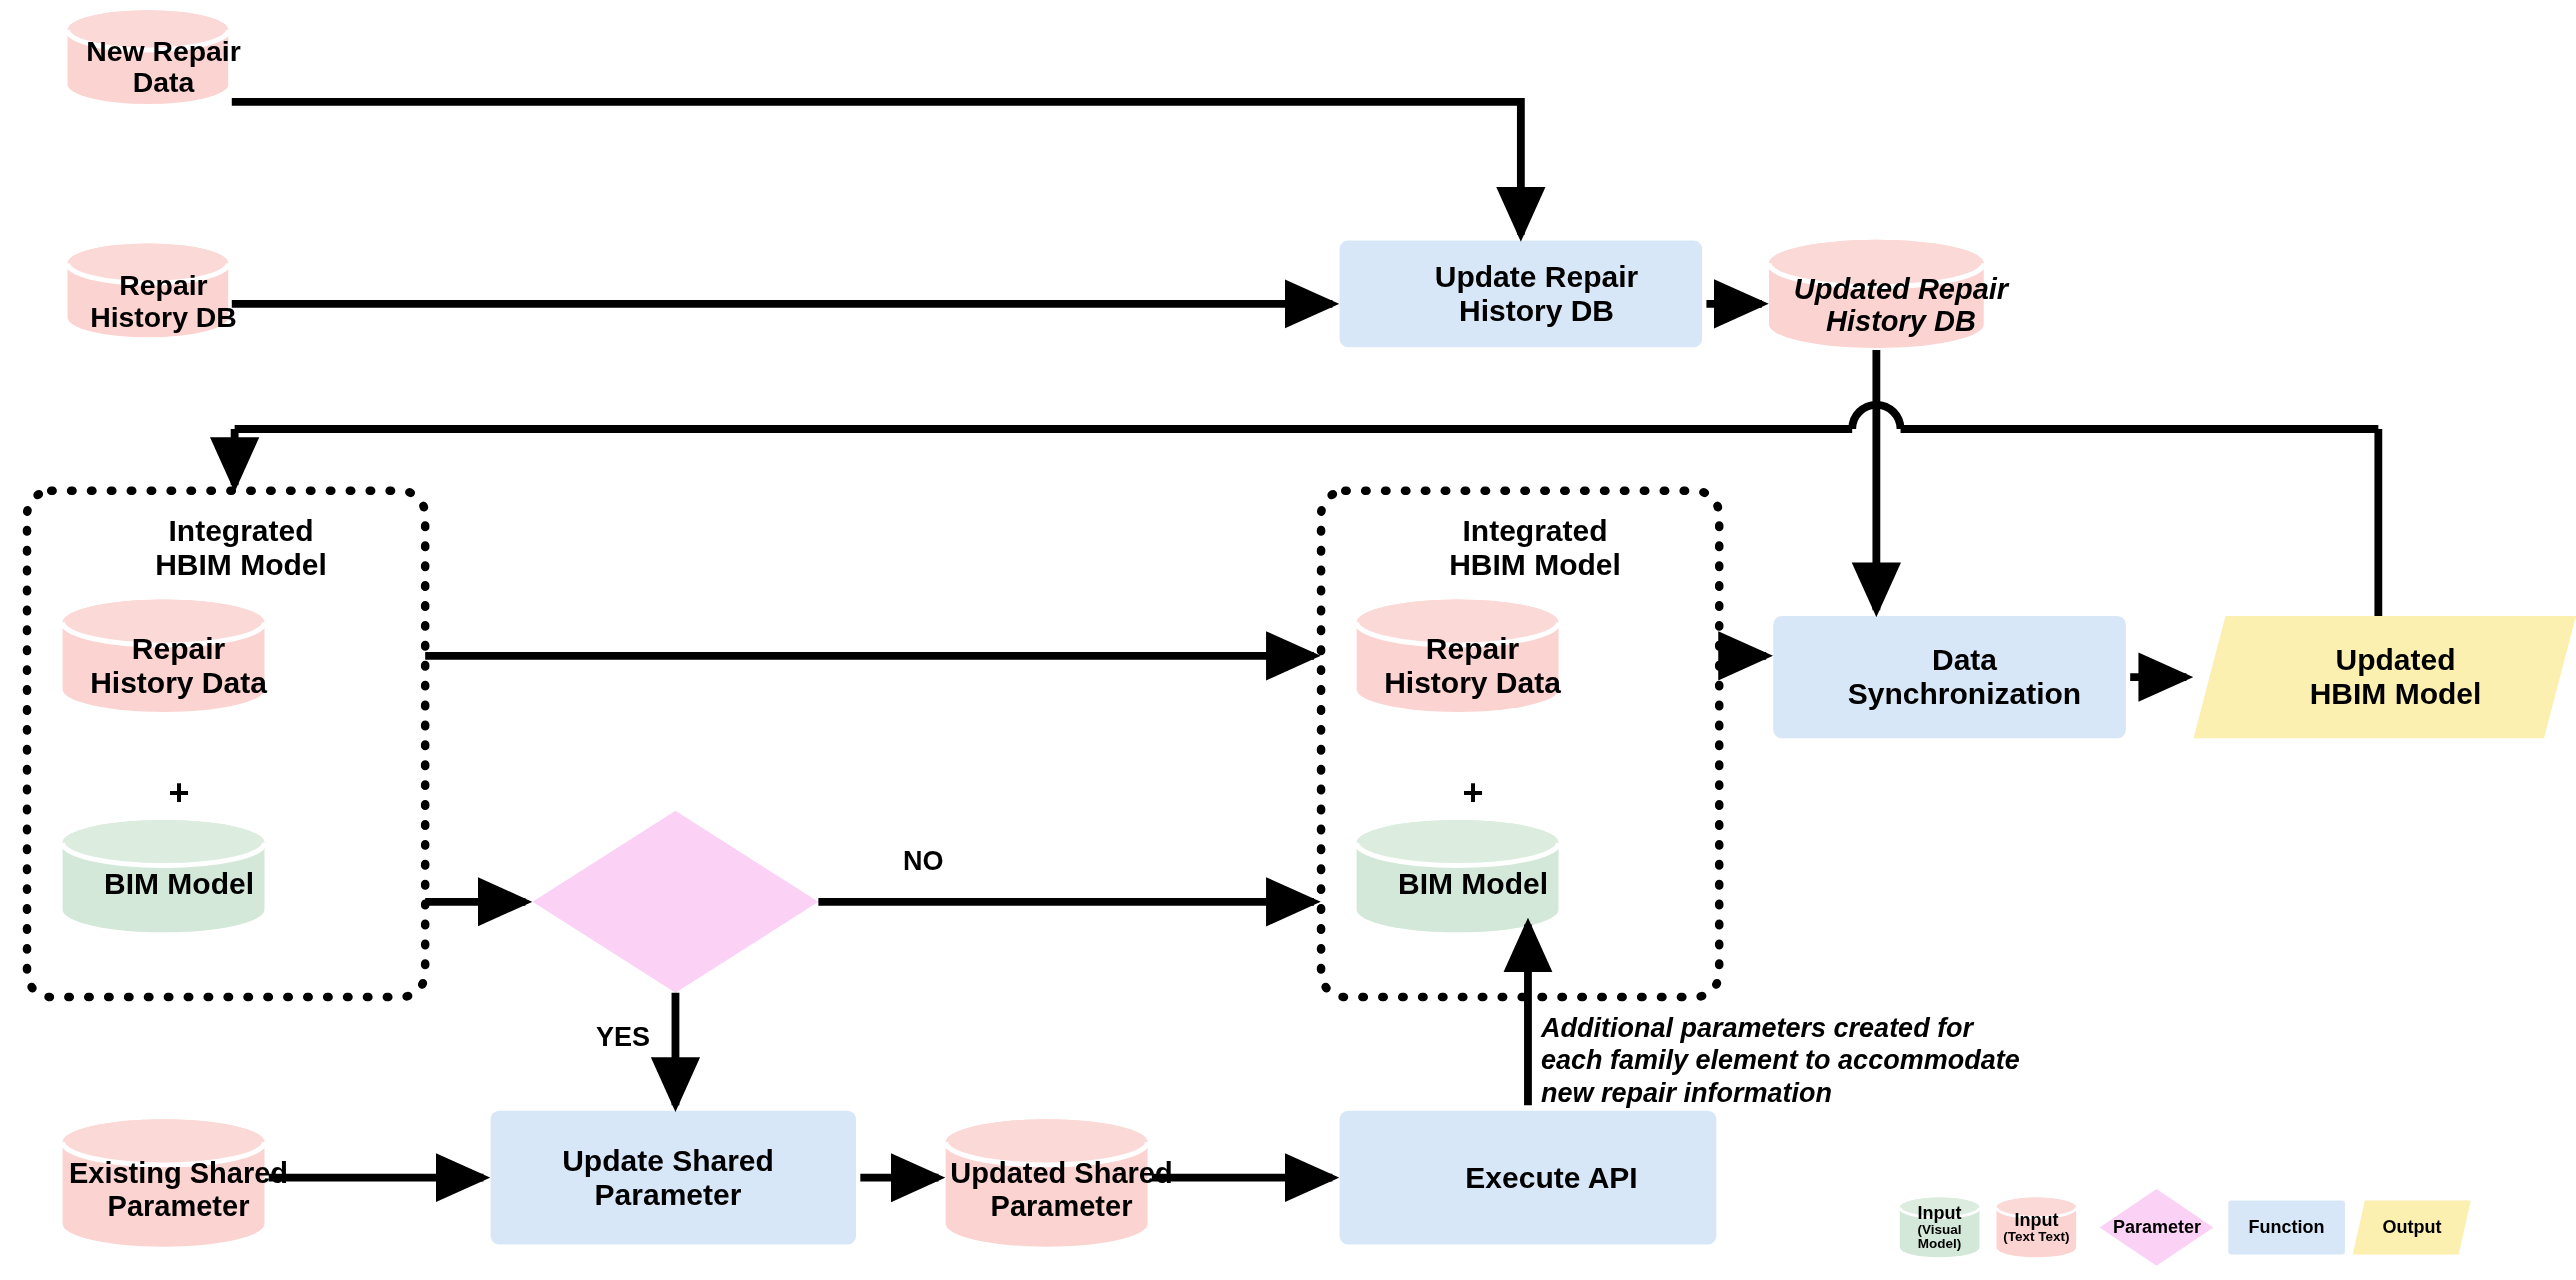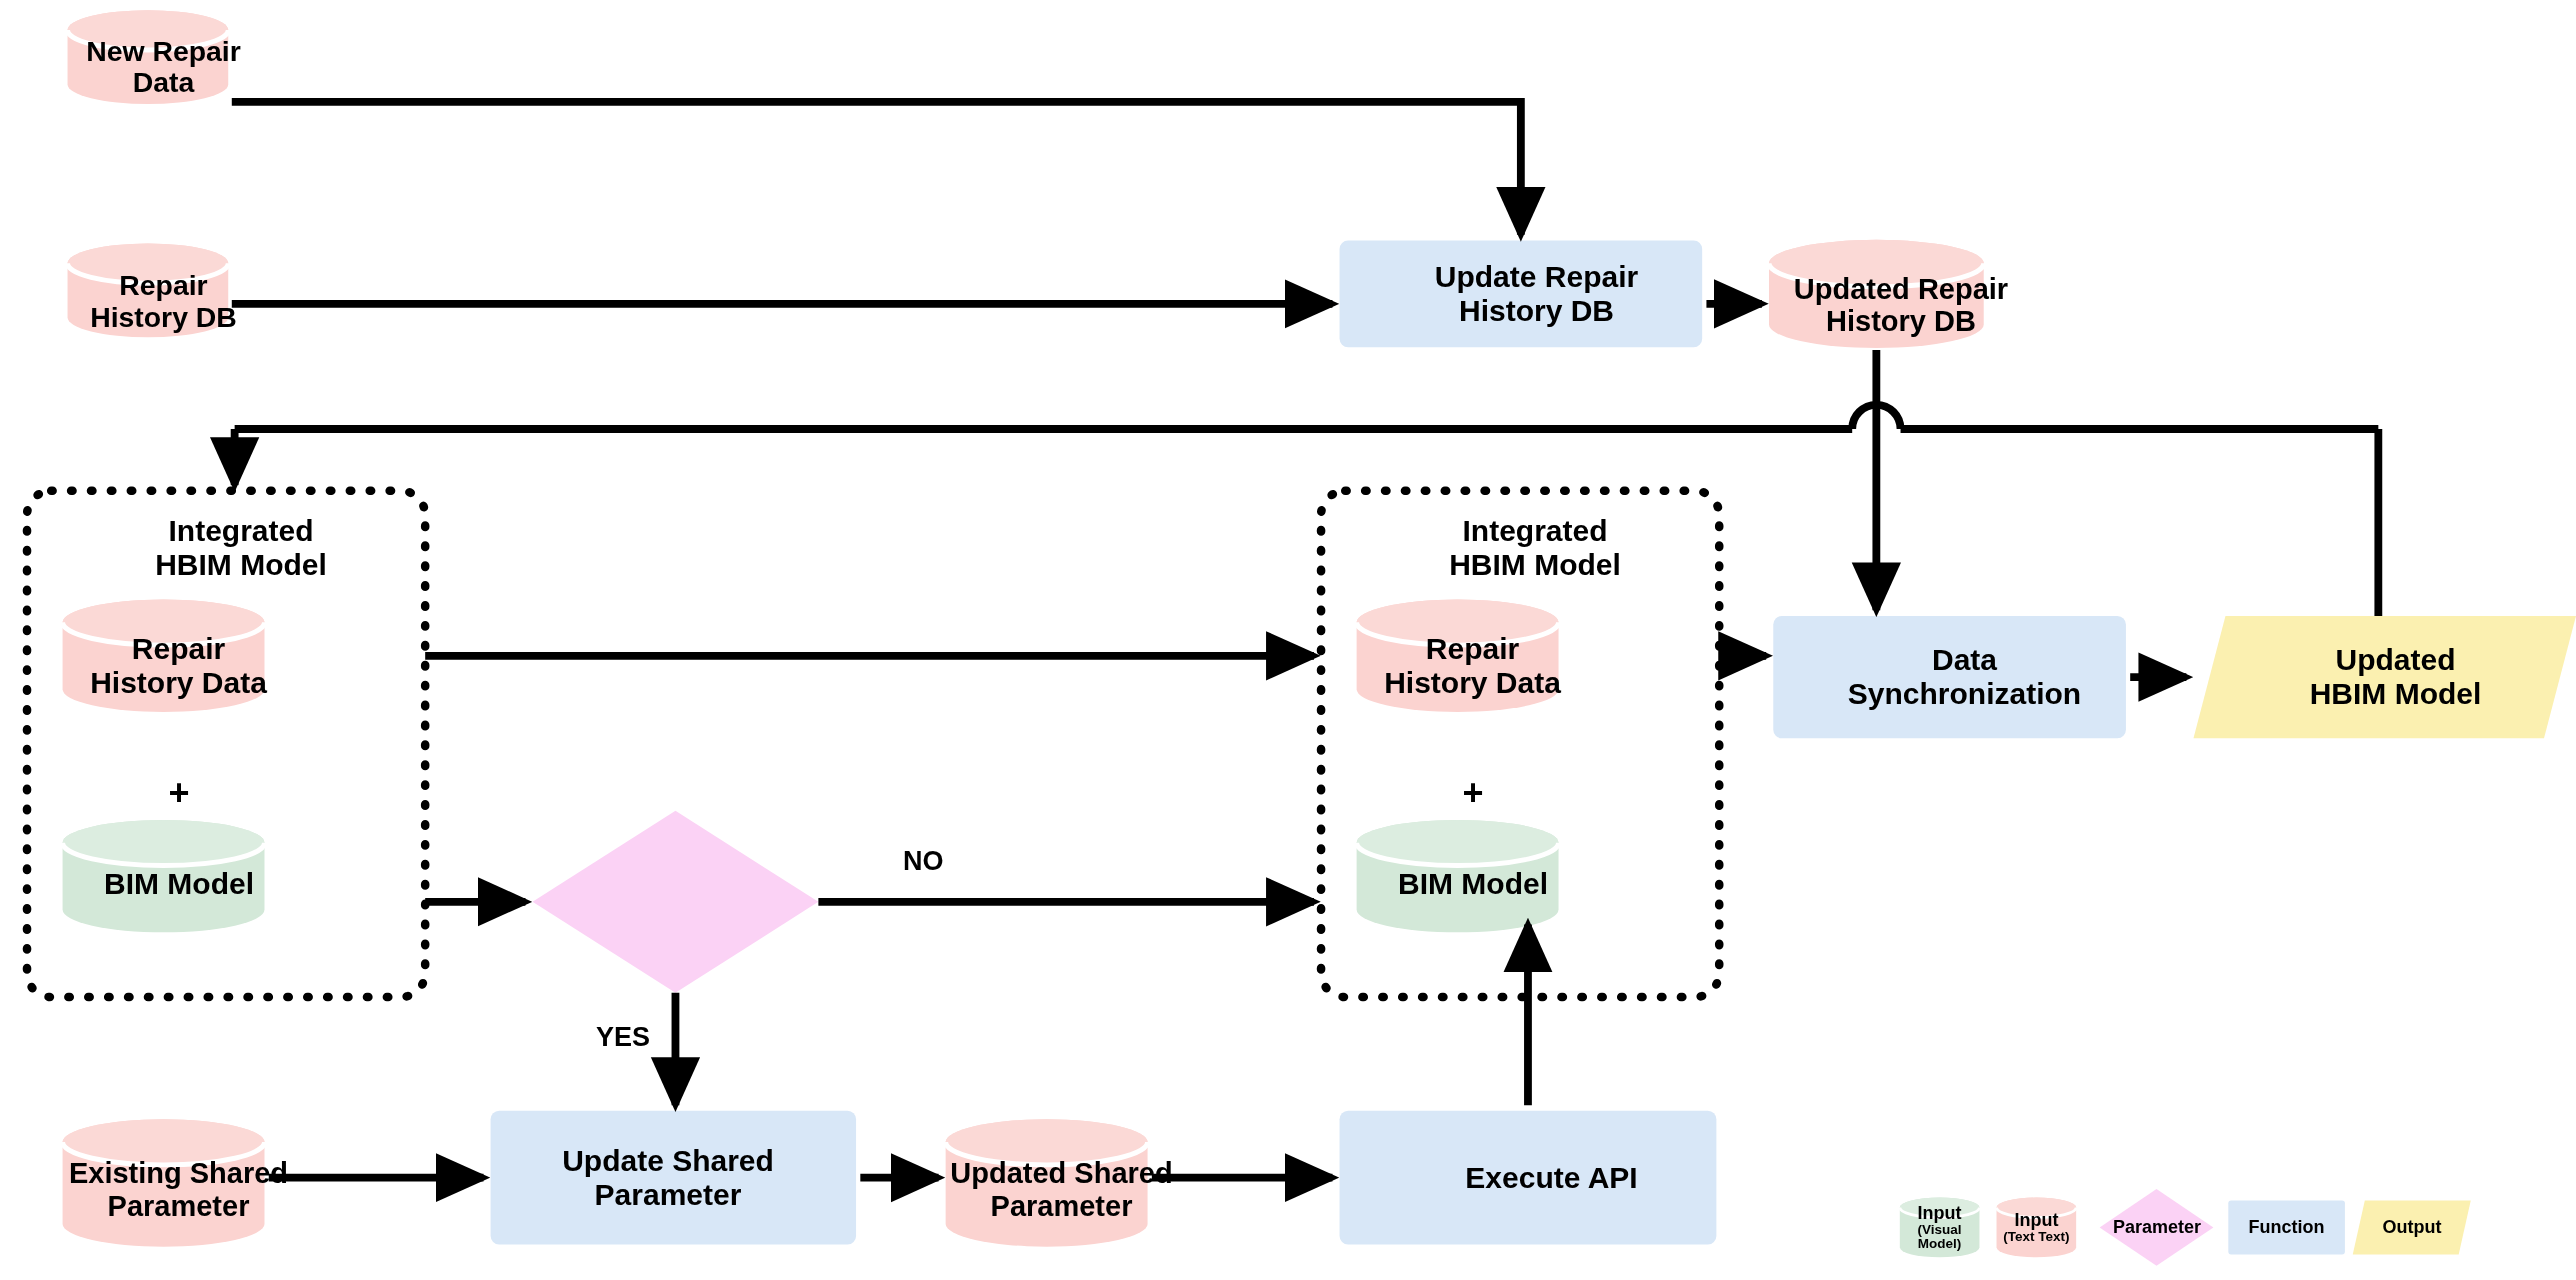--- a/index.html
+++ b/index.html
@@ -171,21 +171,21 @@
 
   <div class="nodeLabel" style="left:68px;top:28.4px;width:161px;height:78px;font-size:28.4px;">New Repair
 Data</div>
 
   <div class="nodeLabel" style="left:68px;top:263px;width:161px;height:77px;font-size:28.4px;">Repair
 History DB</div>
 
   <div class="nodeLabel" style="left:1340px;top:240px;width:363px;height:107px;font-size:30px;">Update Repair
 History DB</div>
 
-  <div class="nodeLabel" style="left:1769px;top:263px;width:234px;height:84px;font-size:29px;">Updated Repair
+  <div class="nodeLabel" style="left:1769px;top:263px;width:234px;height:84px;font-size:29px;font-style:italic;">Updated Repair
 History DB</div>
 
   <div class="nodeLabel" style="left:27px;top:509px;width:398px;height:77px;font-size:30px;">Integrated
 HBIM Model</div>
 
   <div class="nodeLabel" style="left:52px;top:622px;width:223px;height:87px;font-size:30px;">Repair
 History Data</div>
 
   <div class="nodeLabel" style="left:63px;top:774px;width:202px;height:38px;font-size:36px;">+</div>
 
@@ -216,20 +216,23 @@
 
   <div class="nodeLabel" style="left:924px;top:1146px;width:245px;height:87px;font-size:29px;">Updated Shared
 Parameter</div>
 
   <div class="nodeLabel" style="left:1340px;top:1111px;width:393px;height:134px;font-size:30px;">Execute API</div>
 
   <div class="edgeLabel" style="left:903px;top:846px;font-size:27px;">NO</div>
 
   <div class="edgeLabel" style="left:596px;top:1022px;font-size:27px;">YES</div>
 
+  <div class="annot" style="left:1541px;top:1012px;width:640px;font-size:27px;">Additional parameters created for
+each family element to accommodate
+new repair information</div>
 
   <div class="legLabel" style="left:1894px;top:1202px;width:91px;height:51px;">
     <span style="font-size:18px;">Input</span>
     <span class="legSub" style="font-size:13.5px;">(Visual Model)</span>
   </div>
 
   <div class="legLabel" style="left:1991px;top:1202px;width:91px;height:51px;">
     <span style="font-size:18px;">Input</span>
     <span class="legSub" style="font-size:13.5px;">(Text Text)</span>
   </div>

